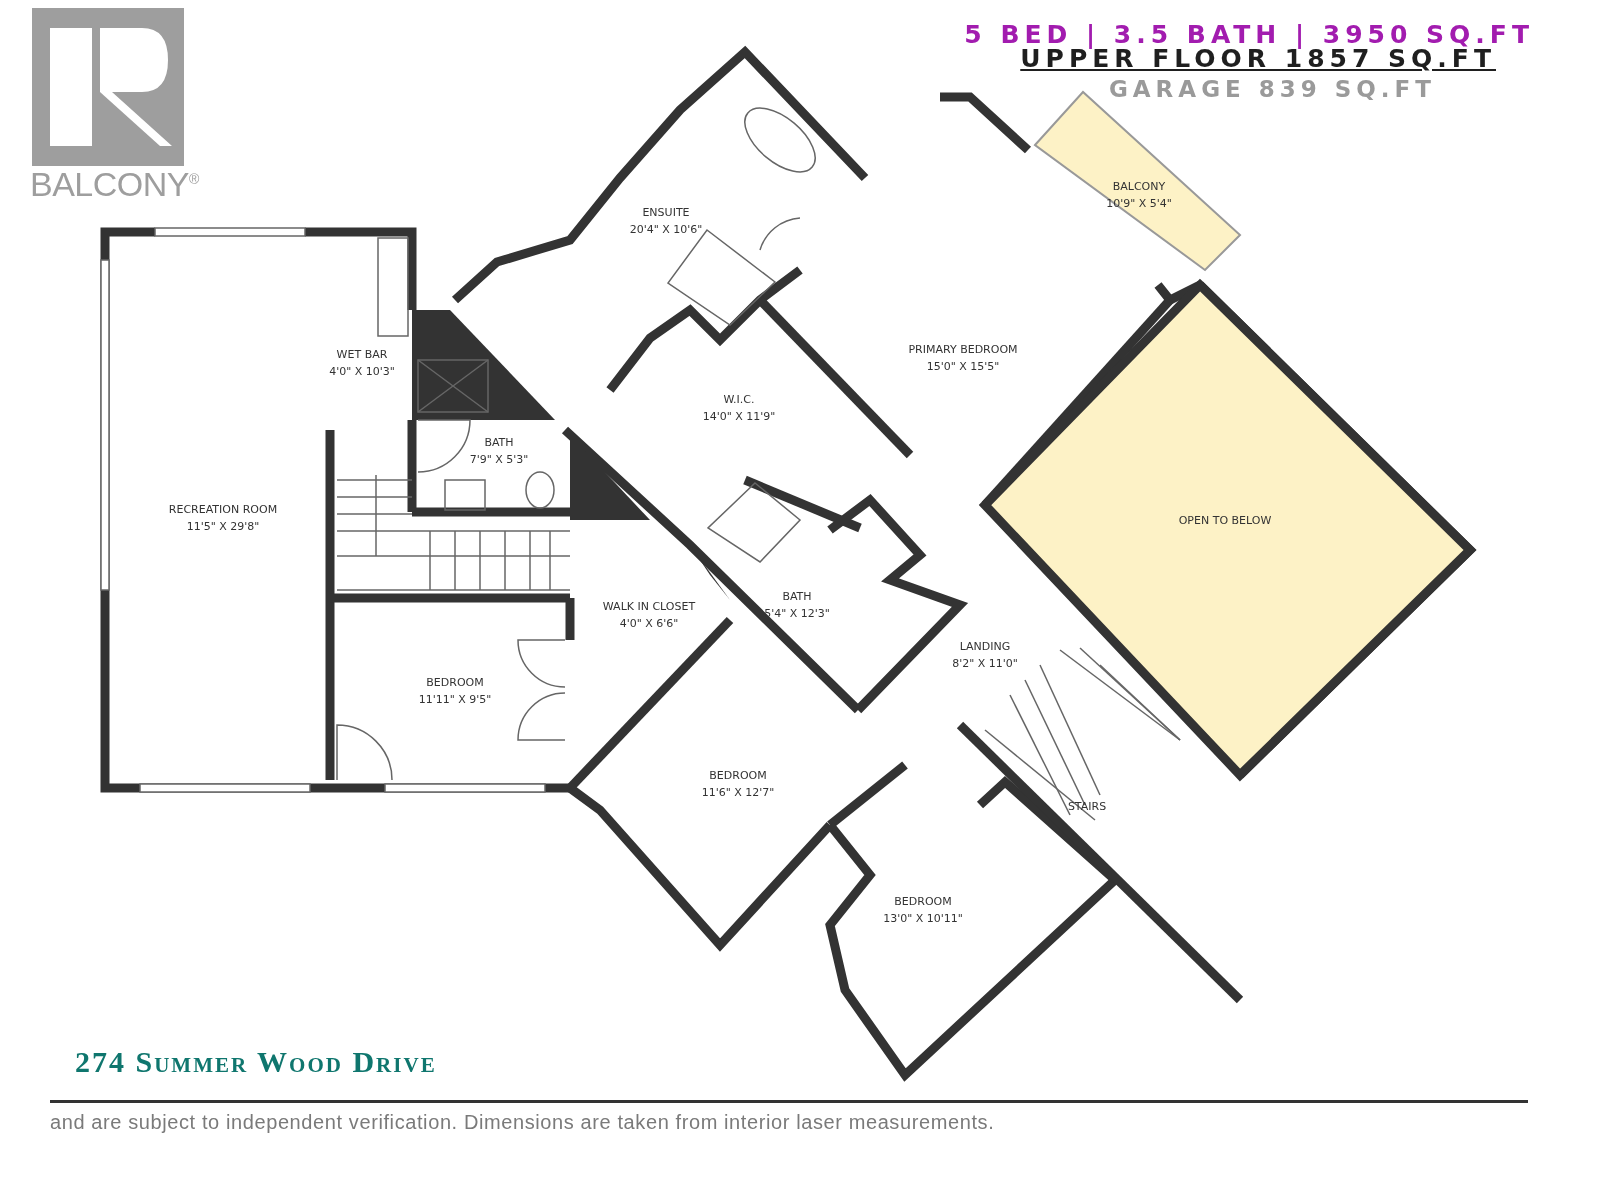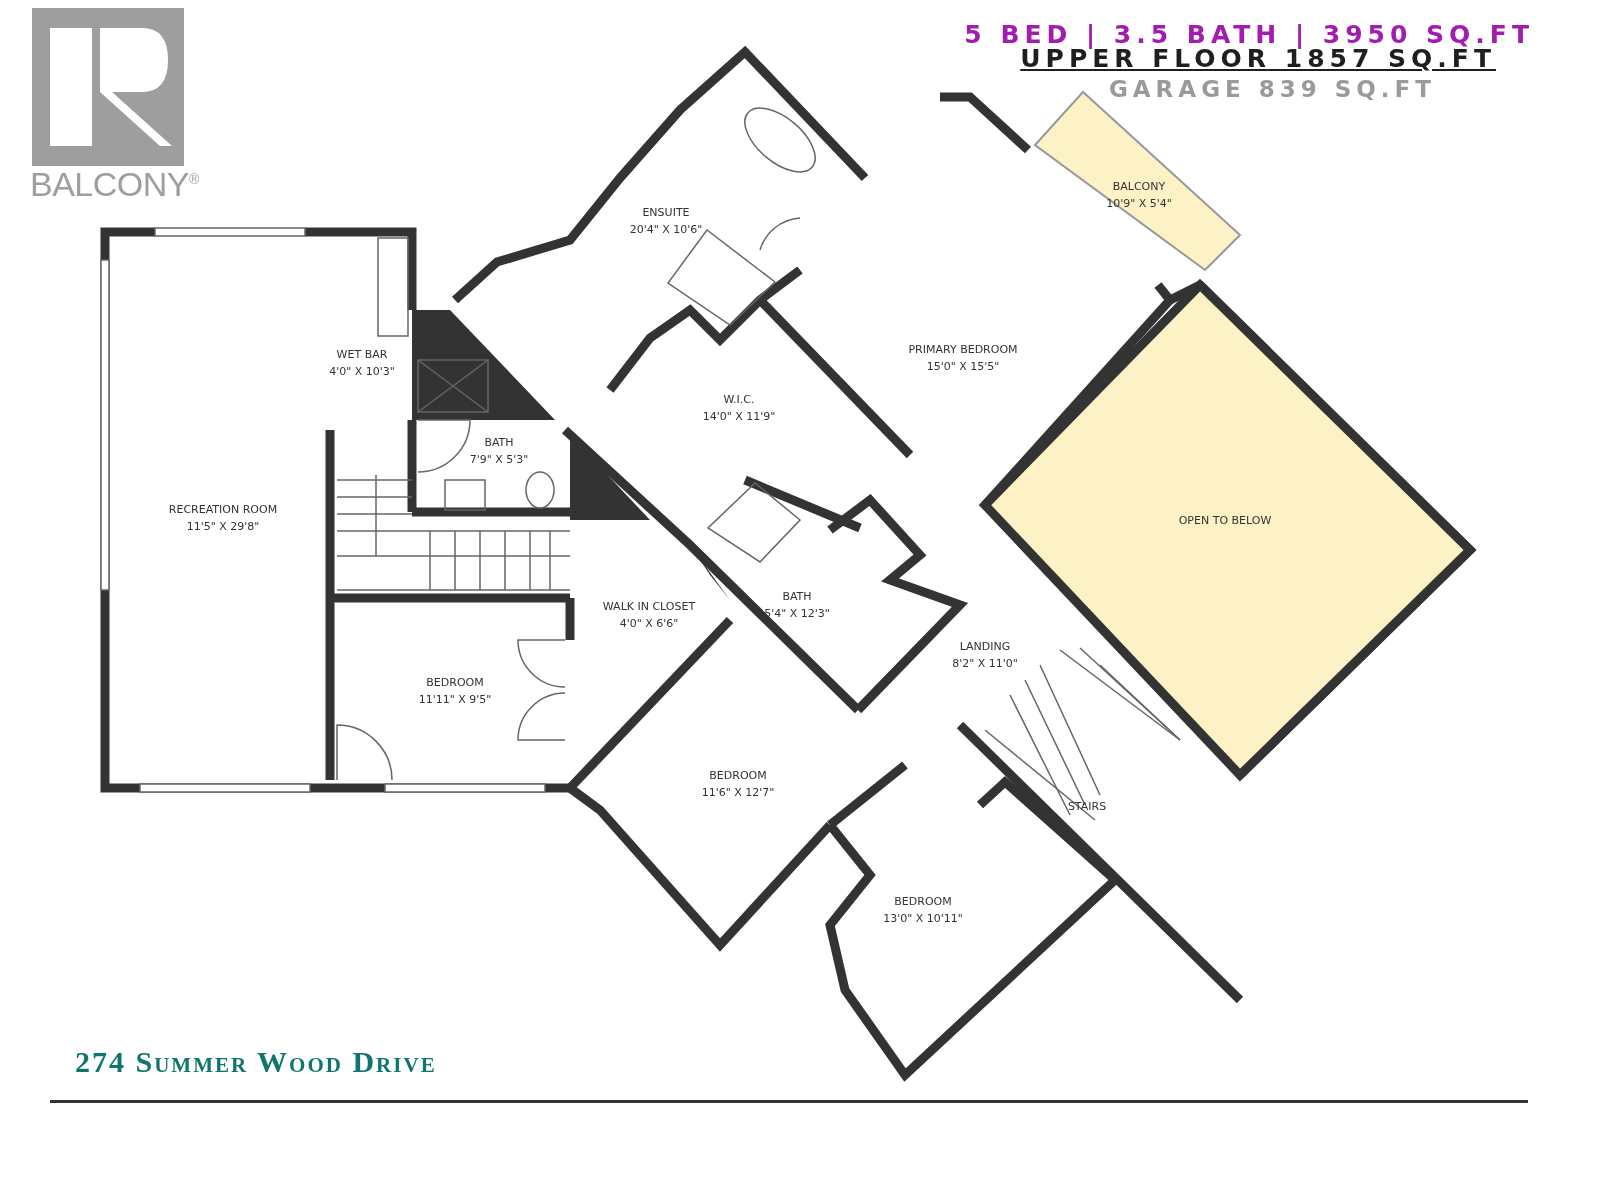--- a/index.html
+++ b/index.html
@@ -183,13 +183,14 @@
     <div>STAIRS</div>
   </div>
 <div class="room-label" style="left:923px; top:893px;">
     <div>BEDROOM</div>
     <div>13'0" X 10'11"</div>
   </div>
 
 <div class="address">274 Summer Wood Drive</div>
 <div class="rule"></div>
 <div class="disclaimer">
+  <div>and are subject to independent verification. Dimensions are taken from interior laser measurements.</div>
 </div>
 
 </body></html>

